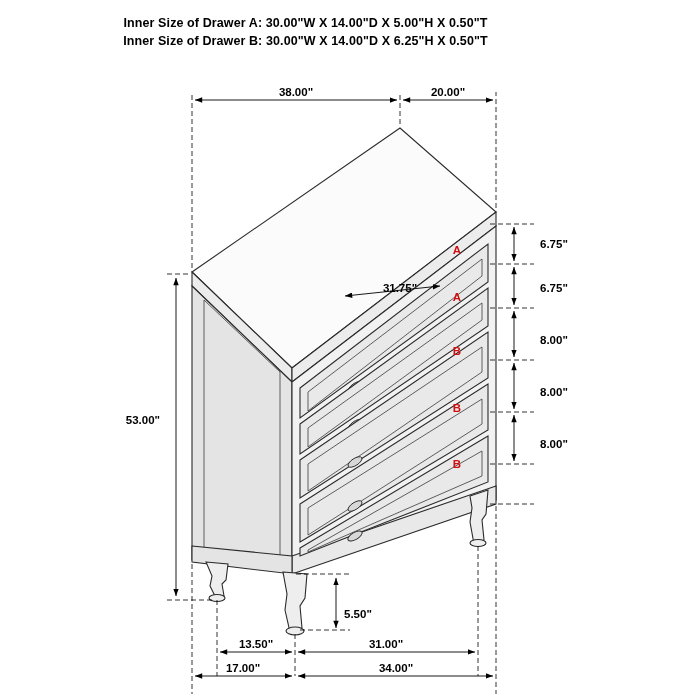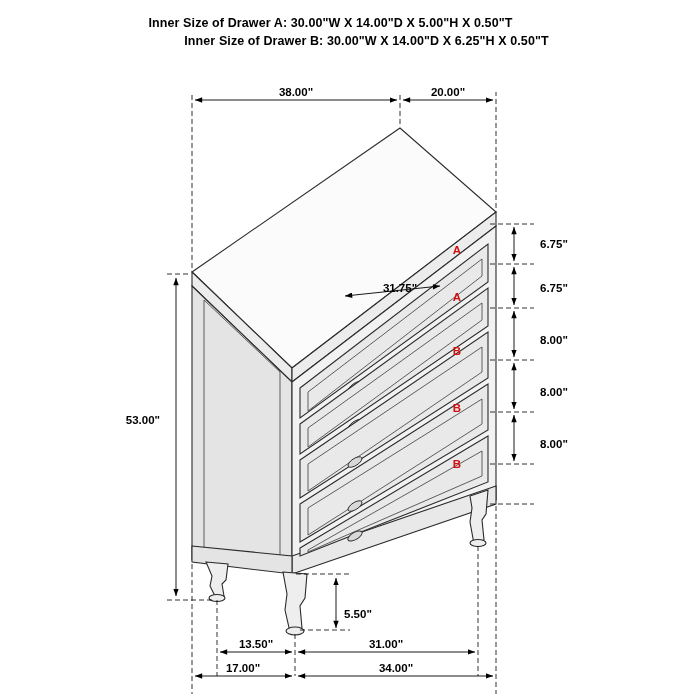--- a/index.html
+++ b/index.html
@@ -17,24 +17,23 @@
   }
   .hdr {
     position: absolute;
     left: 0;
     width: 611px;
     text-align: center;
     font-size: 12.5px;
     font-weight: bold;
     color: #000000;
     letter-spacing: 0.1px;
-    margin-left: 25px;
   }
   #hdr1 { top: 16px; }
-  #hdr2 { top: 34px; padding-left: 36px; }
+  #hdr2 { top: 34px; }
 
   svg#fig {
     position: absolute;
     left: 0;
     top: 0;
   }
   .dimtext {
     font-family: "Liberation Sans", sans-serif;
     font-size: 11.5px;
     font-weight: bold;

